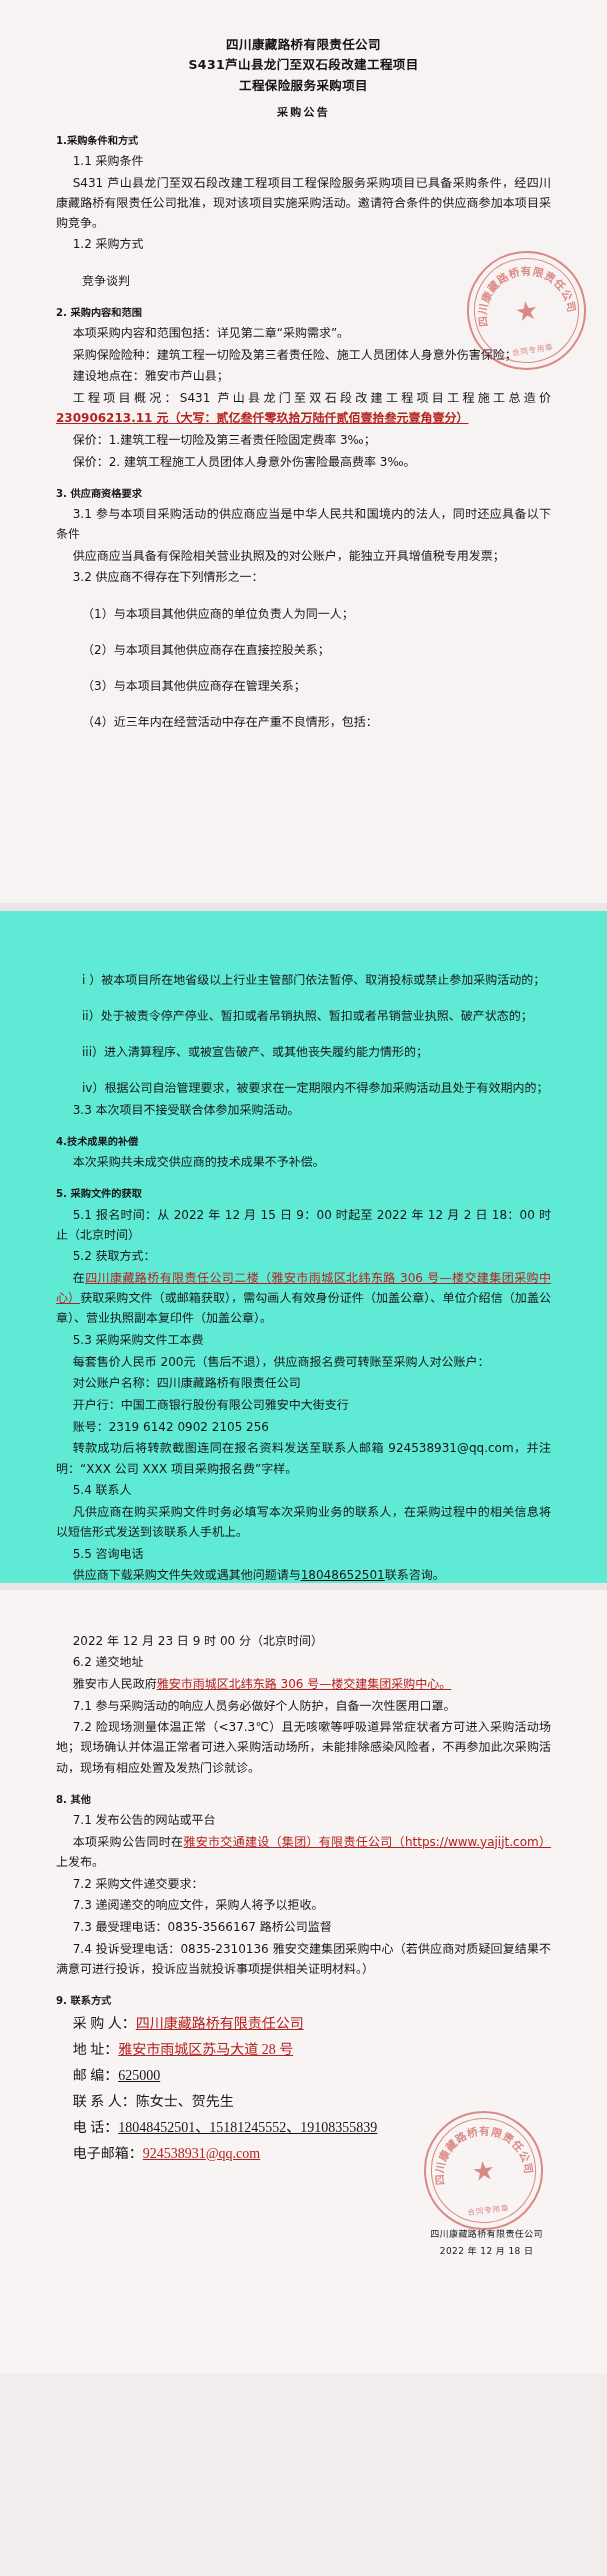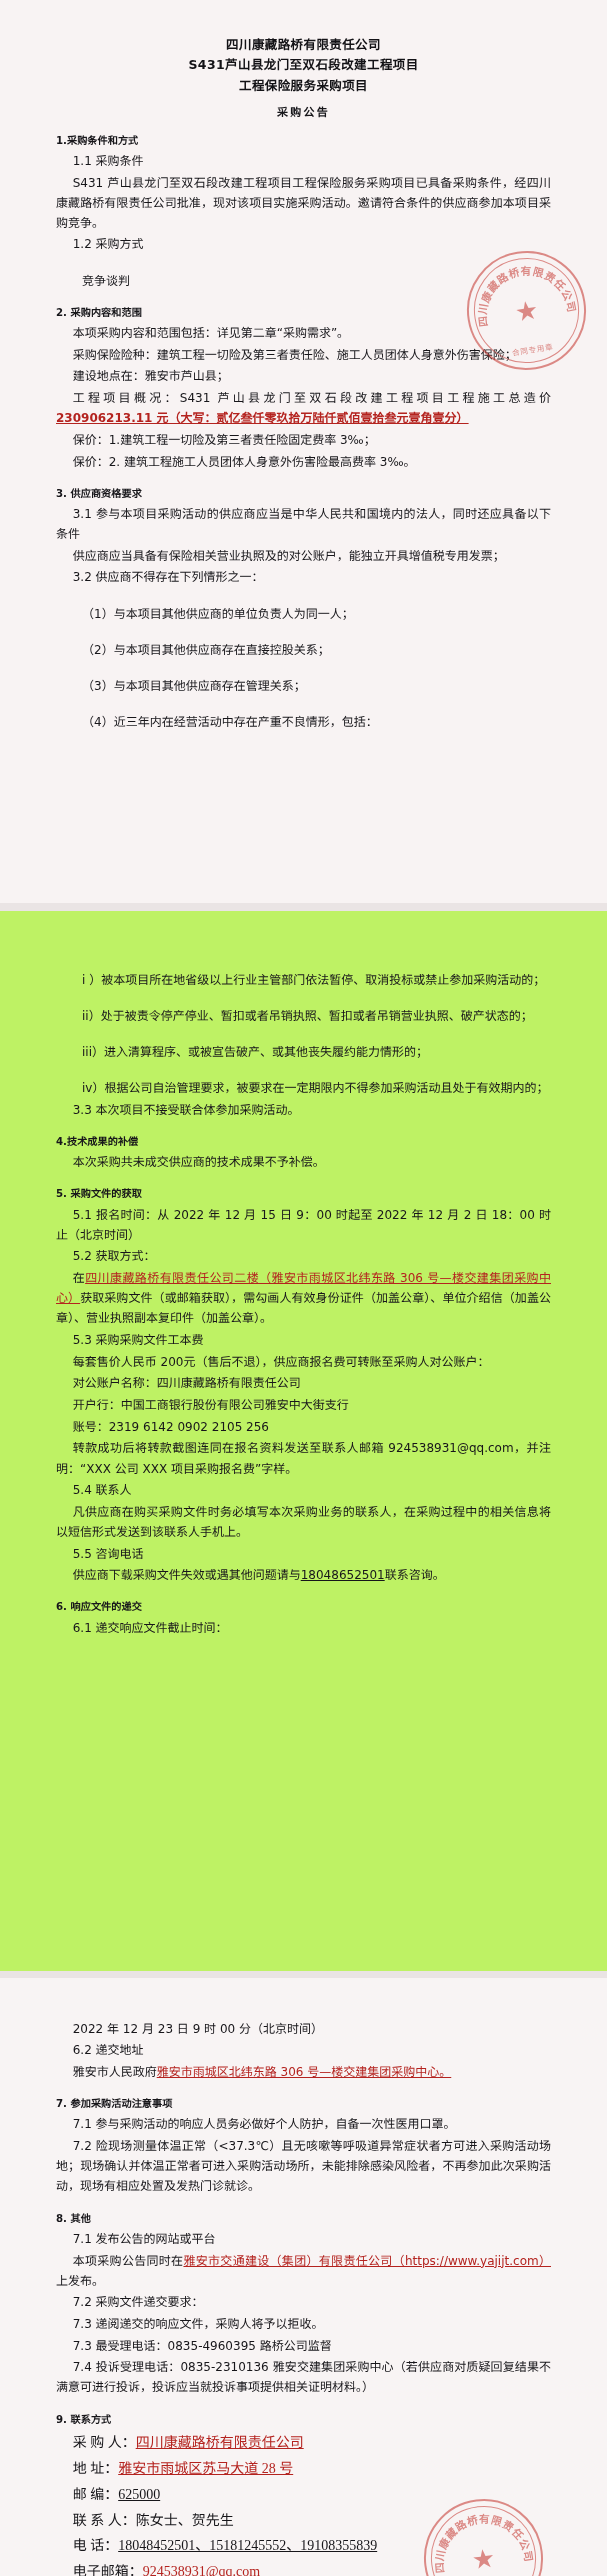--- a/index.html
+++ b/index.html
@@ -13,21 +13,21 @@
     color: #17161a;
   }
   .page {
     position: relative;
     width: 607px;
     background: #f7f2f2;
     box-sizing: border-box;
     overflow: hidden;
   }
   .page.p1 { height: 903px; padding: 35px 56px 0 56px; background:#f8f3f3; }
-  .page.p2 { height: 1060px; padding: 43px 56px 0 56px; background:#bef264; }
+  .page.p2 { height: 672px; padding: 43px 56px 0 56px; background:#5eead4; }
   .page.p3 { height: 784px; padding: 39px 56px 0 56px; background:#f8f4f4; }
   .gap { height: 7.6px; background: #eae4e4; }
 
   .doc-title {
     text-align: center;
     font-weight: bold;
     font-size: 12.5px;
     letter-spacing: 0.4px;
     line-height: 1.62;
     color: #131216;
@@ -218,32 +218,31 @@
 <div class="gap"></div>
 
 <div class="page p3">
 
   <p class="para ind">2022 年 12 月 23 日 9 时 00 分（北京时间）</p>
   <p class="para ind">6.2 递交地址</p>
   <p class="para ind">
     <span>雅安市人民政府</span><span class="u red">雅安市雨城区北纬东路 306 号—楼交建集团采购中心。</span>
   </p>
 
-  <h2 class="sec">7. 参加采购活动注意事项</h2>
   <p class="para ind">7.1 参与采购活动的响应人员务必做好个人防护，自备一次性医用口罩。</p>
   <p class="para ind">7.2 险现场测量体温正常（&lt;37.3℃）且无咳嗽等呼吸道异常症状者方可进入采购活动场地；现场确认并体温正常者可进入采购活动场所，未能排除感染风险者，不再参加此次采购活动，现场有相应处置及发热门诊就诊。</p>
 
   <h2 class="sec">8. 其他</h2>
   <p class="para ind">7.1 发布公告的网站或平台</p>
   <p class="para ind">
     <span>本项采购公告同时在</span><span class="u red">雅安市交通建设（集团）有限责任公司（https://www.yajijt.com）</span><span>上发布。</span>
   </p>
   <p class="para ind">7.2 采购文件递交要求：</p>
   <p class="para ind">7.3 递阅递交的响应文件，采购人将予以拒收。</p>
-  <p class="para ind">7.3 最受理电话：0835-4960395 路桥公司监督</p>
+  <p class="para ind">7.3 最受理电话：0835-3566167 路桥公司监督</p>
   <p class="para ind">7.4 投诉受理电话：0835-2310136 雅安交建集团采购中心（若供应商对质疑回复结果不满意可进行投诉，投诉应当就投诉事项提供相关证明材料。）</p>
 
   <h2 class="sec">9. 联系方式</h2>
   <div class="contact-list">
     <p class="kv ind">
       <span>采 购 人：</span><span class="u red">四川康藏路桥有限责任公司</span>
     </p>
     <p class="kv ind">
       <span>地     址：</span><span class="u red">雅安市雨城区苏马大道 28 号</span>
     </p>

